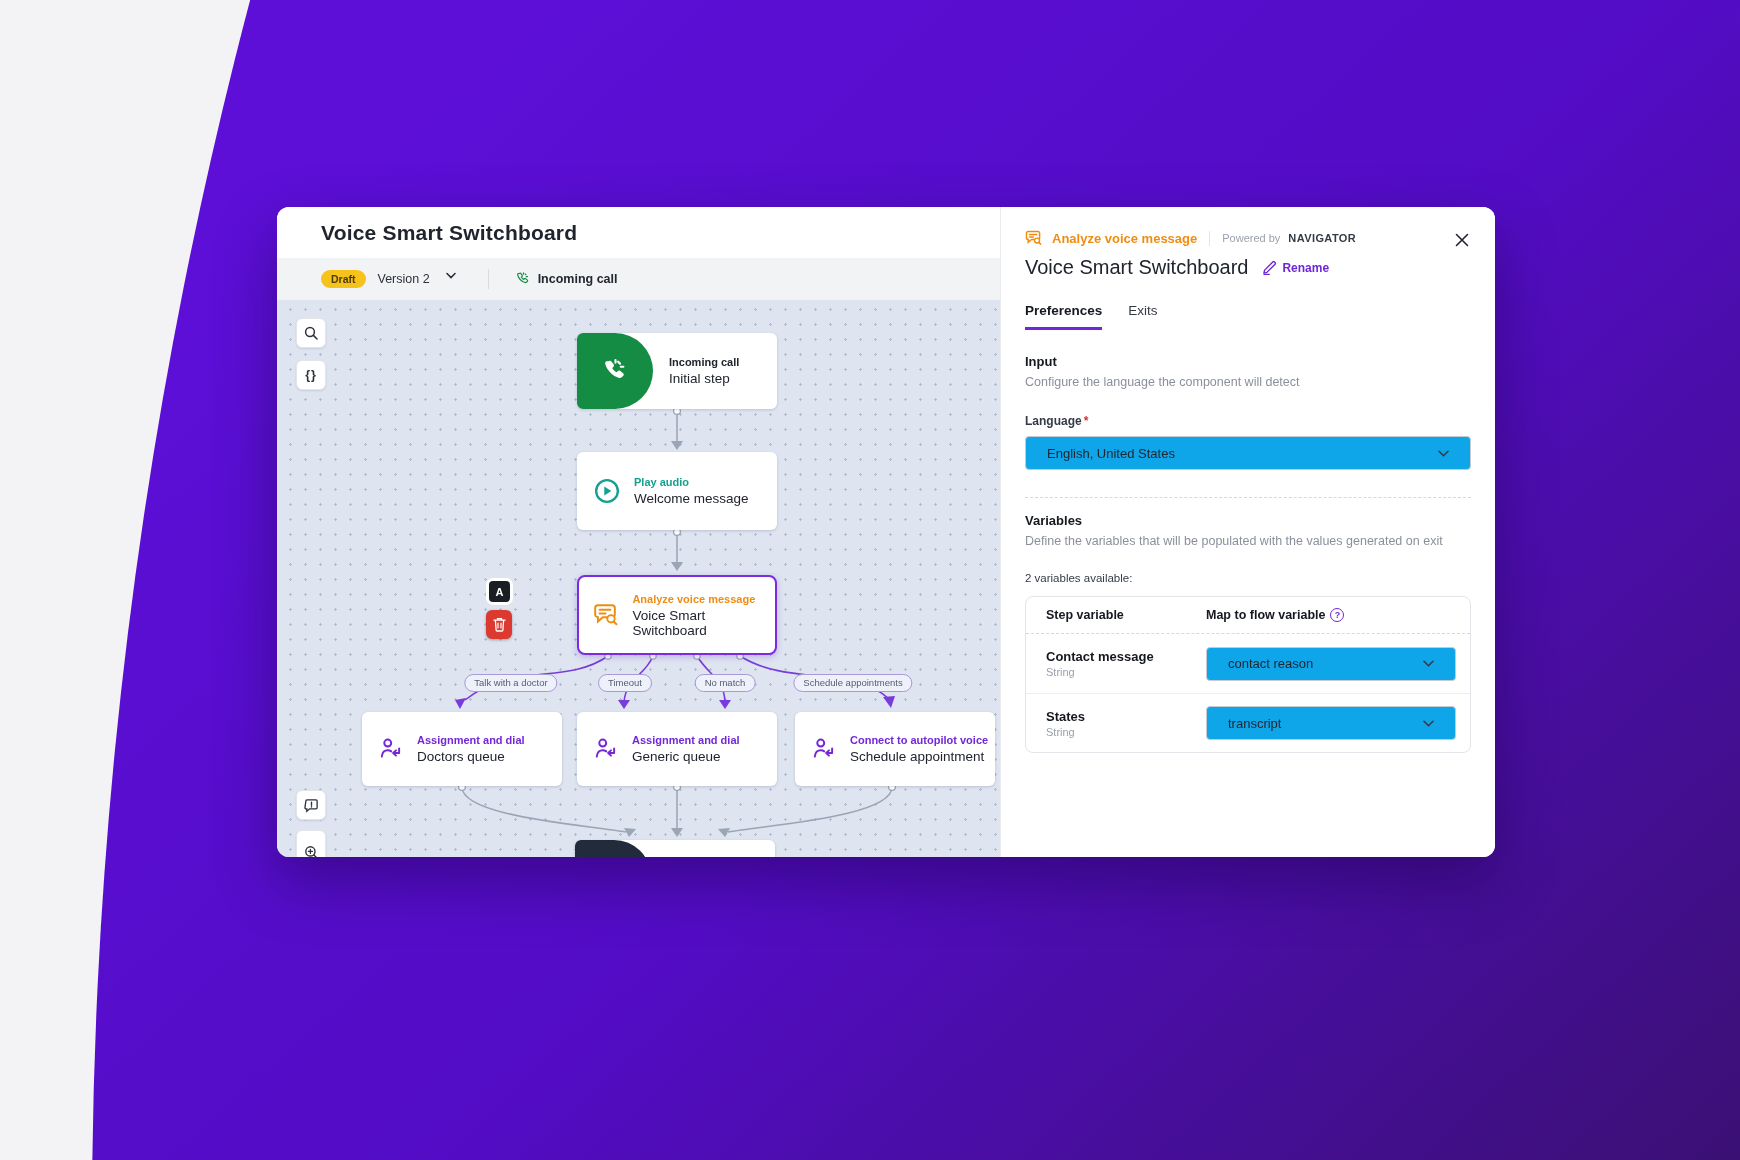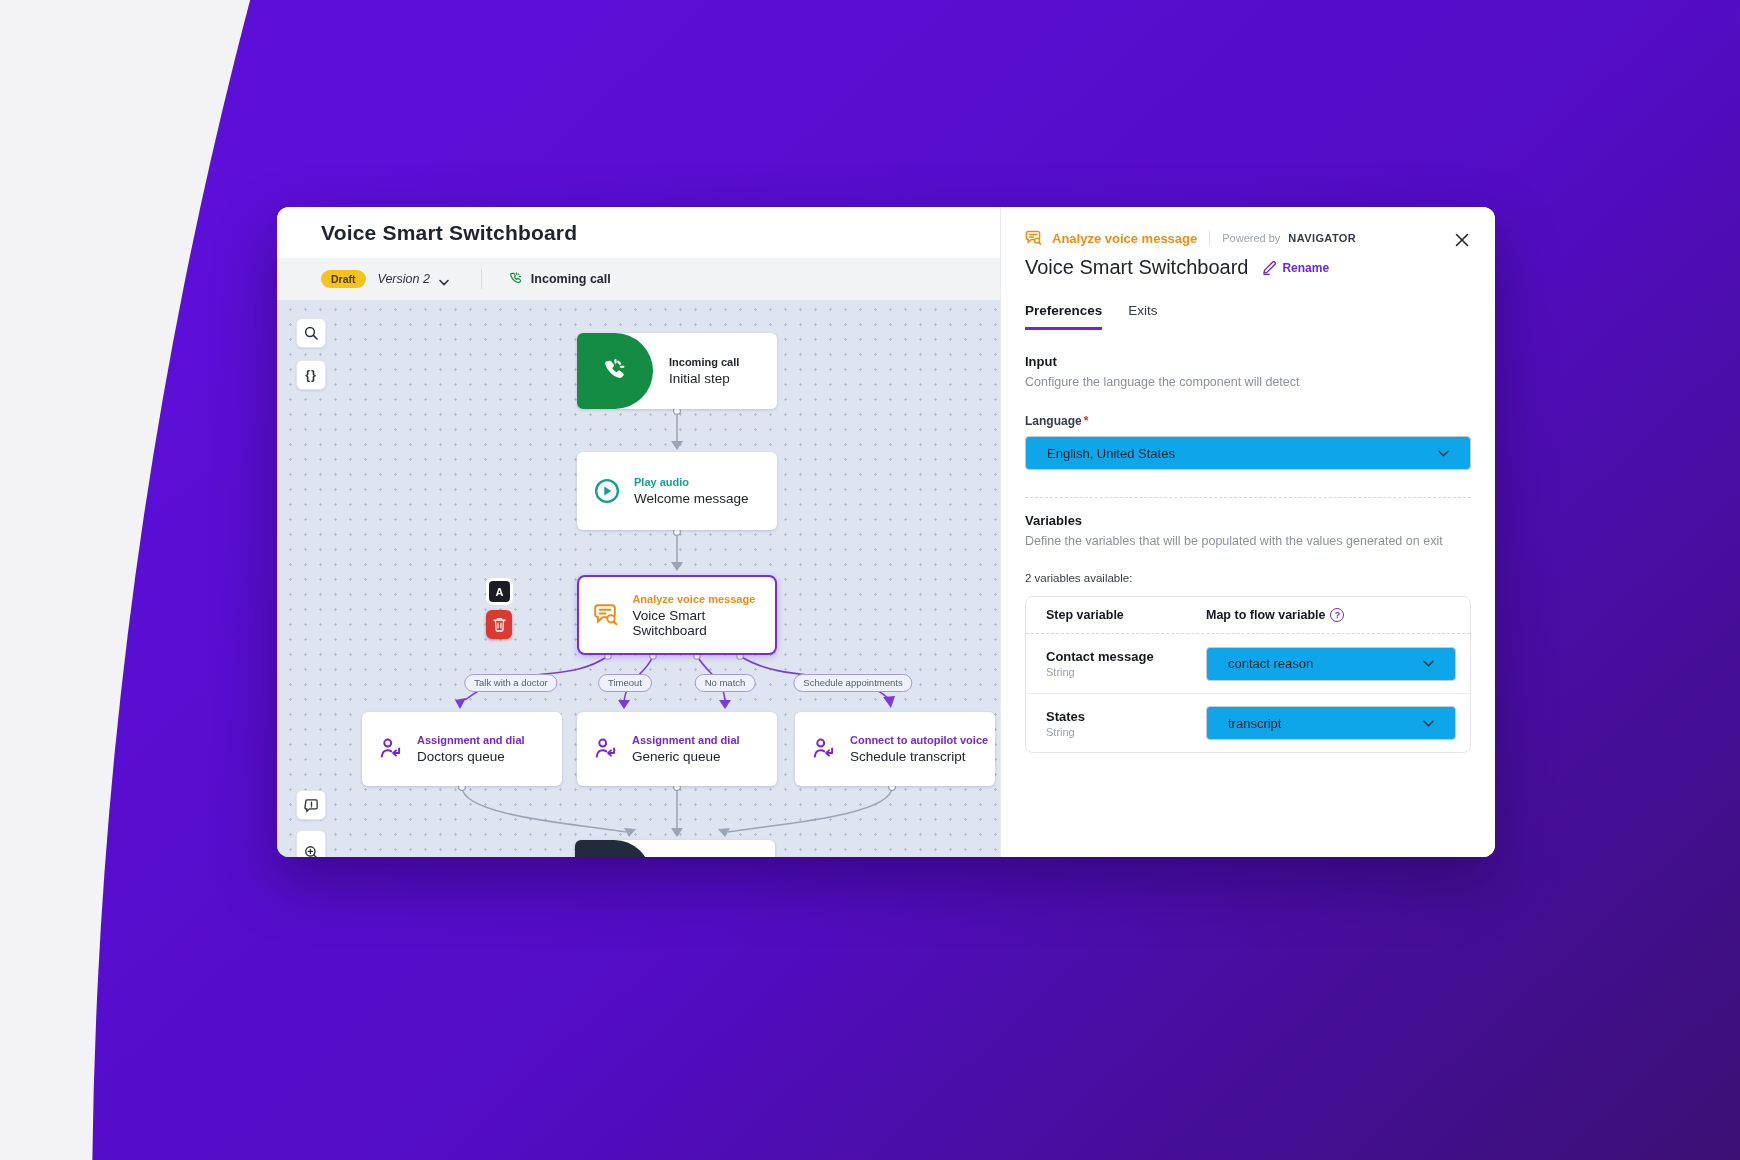--- a/index.html
+++ b/index.html
@@ -15,21 +15,21 @@
     background:#fff; border-radius:12px; overflow:hidden; z-index:2;
     display:flex; box-shadow:0 24px 60px rgba(24,0,70,.45);
   }
   .left-col { width:723px; display:flex; flex-direction:column; }
 
   .flow-header { height:51px; background:#fff; display:flex; align-items:center; padding-left:44px; }
   .flow-title { font-size:21px; font-weight:700; color:#20242e; letter-spacing:.2px; }
 
   .flow-toolbar { height:42px; background:#f2f3f5; display:flex; align-items:center; padding-left:44px; gap:12px; }
   .badge-draft { background:#f6c21c; color:#4a3b04; font-size:10.5px; font-weight:700; padding:3px 10px; border-radius:9px; }
-  .version { display:flex; align-items:flex-end; gap:9px; font-size:12.5px; color:#2c313c; cursor:pointer;font-style:italic; }
+  .version { display:flex; align-items:flex-start; gap:16px; font-size:12.5px; color:#2c313c; cursor:pointer; }
   .tb-divider { width:1px; height:20px; background:#d9dbe0; margin:0 14px 0 20px; }
   .trigger { display:flex; align-items:center; gap:7px; font-size:12.5px; color:#23272f; font-weight:600; }
 
   
   .canvas {
     position:relative; flex:1; overflow:hidden;
     background-color:#dee4f0;
     background-image:radial-gradient(circle,#b2bcd3 1.1px, rgba(0,0,0,0) 1.4px);
     background-size:15px 15px; background-position:6px 2px;
   }
@@ -322,21 +322,21 @@
 
       <div class="node n-schedule">
         <svg width="26" height="26" viewBox="0 0 24 24">
           <circle cx="9" cy="6.5" r="3.2" fill="none" stroke="#7427d8" stroke-width="1.8"></circle>
           <path d="M3.5 19c.4-3.6 2.6-5.8 5.5-5.8 1.2 0 2.3.3 3.2 1" fill="none" stroke="#7427d8" stroke-width="1.8" stroke-linecap="round"></path>
           <path d="M19.5 11.5v4.2h-5" fill="none" stroke="#7427d8" stroke-width="1.8" stroke-linecap="round" stroke-linejoin="round"></path>
           <path d="M16.6 13.3l-2.6 2.4 2.6 2.4" fill="none" stroke="#7427d8" stroke-width="1.8" stroke-linecap="round" stroke-linejoin="round"></path>
         </svg>
         <div class="txt">
           <span class="cat c-purple">Connect to autopilot voice</span>
-          <span class="nname">Schedule transcript</span>
+          <span class="nname">Schedule appointment</span>
         </div>
       </div>
 
       <div class="node n-end">
         <div class="cap-side cap-dark">
           <svg width="30" height="30" viewBox="0 0 30 30">
             <rect x="7" y="8" width="13" height="4" rx="2" fill="#fff"></rect>
             <rect x="7" y="14" width="9" height="4" rx="2" fill="#fff"></rect>
             <text x="17" y="23.5" font-size="9" font-weight="bold" fill="#fff" font-family="Liberation Sans, sans-serif">cx</text>
           </svg>

